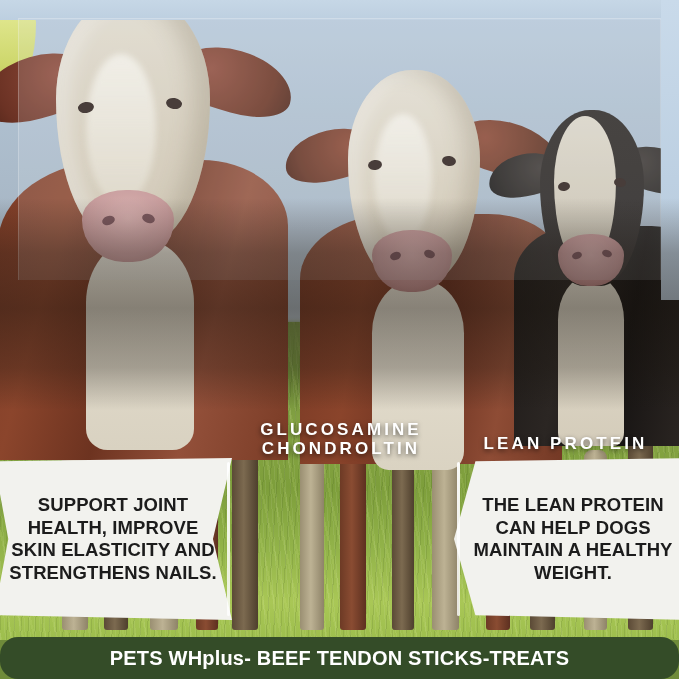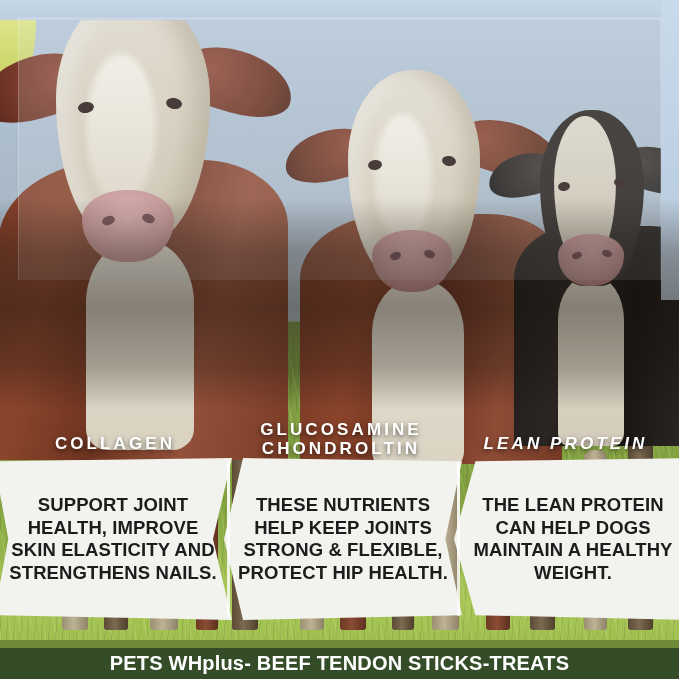--- a/index.html
+++ b/index.html
@@ -198,21 +198,21 @@
     position:absolute;
     color:#fff;font-weight:bold;
     font-family:"Liberation Sans",sans-serif;
     font-size:17px;letter-spacing:3.1px;
     text-transform:uppercase;text-align:center;
     line-height:19px;
     text-shadow:0 2px 5px rgba(0,0,0,.6);
   }
   #head-collagen{left:6px;top:30px;width:218px;}
   #head-gluco{left:228px;top:16px;width:226px;}
-  #head-lean{left:452px;top:30px;width:227px;font-style:italic;}
+  #head-lean{left:452px;top:30px;width:227px;}
 
   
   .banners{position:absolute;left:0;top:458px;width:679px;height:162px;}
   .banner{
     position:absolute;top:0;height:162px;
     background:#f2f2ee;
     display:flex;align-items:center;justify-content:center;
   }
   .banner .txt{
     color:#1c1c1c;
@@ -234,23 +234,23 @@
   .divider{
     position:absolute;top:462px;width:3px;height:154px;
     background:linear-gradient(180deg,rgba(255,255,255,.95),rgba(255,255,255,.78));
     border-radius:2px;
   }
   #div1{left:227px;}
   #div2{left:457px;}
 
   
   .footer{
-    position:absolute;left:0;bottom:0;width:679px;height:31px;
+    position:absolute;left:0;bottom:0;width:679px;height:42px;
     background:#344c28;
-    display:flex;align-items:center;justify-content:center;
+    display:flex;align-items:center;justify-content:center;border-radius:18px;
   }
   .footer .txt{
     color:#fff;font-family:"Liberation Sans",sans-serif;
     font-weight:bold;font-size:20px;letter-spacing:.2px;
   }
 </style>
 </head>
 <body>
 
 <div id="poster">
@@ -321,32 +321,28 @@
     </div>
 
     <div class="outer-sky-strip"></div>
     <div class="outer-sky-right"></div>
     <div class="inset-frame"></div>
     <div class="headline-shade"></div>
   </div>
 
 
   <div class="col-heads">
-    <div class="col-head" id="head-collagen">COLLAGEN</div>
     <div class="col-head" id="head-gluco">GLUCOSAMINE CHONDROLTIN</div>
     <div class="col-head" id="head-lean">LEAN PROTEIN</div>
   </div>
 
   <div class="banners">
     <div class="banner" id="banner1">
       <div class="txt">SUPPORT JOINT HEALTH, IMPROVE SKIN ELASTICITY AND STRENGTHENS NAILS.</div>
     </div>
-    <div class="banner" id="banner2">
-      <div class="txt">THESE NUTRIENTS HELP KEEP JOINTS STRONG &amp; FLEXIBLE, PROTECT HIP HEALTH.</div>
-    </div>
     <div class="banner" id="banner3">
       <div class="txt">THE LEAN PROTEIN CAN HELP DOGS MAINTAIN A HEALTHY WEIGHT.</div>
     </div>
   </div>
   <div class="divider" id="div1"></div>
   <div class="divider" id="div2"></div>
 
   <div class="footer">
     <div class="txt">PETS WHplus- BEEF TENDON STICKS-TREATS</div>
   </div>

